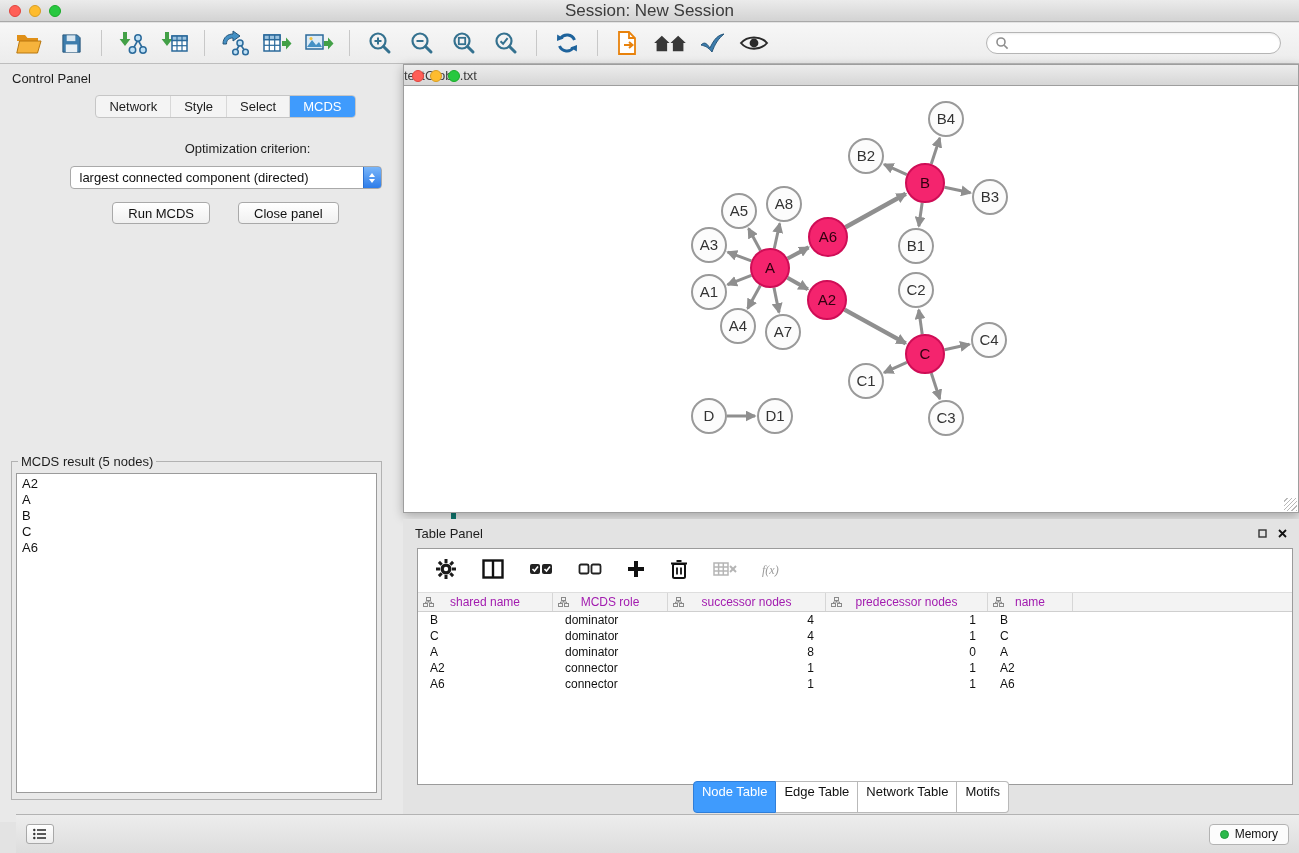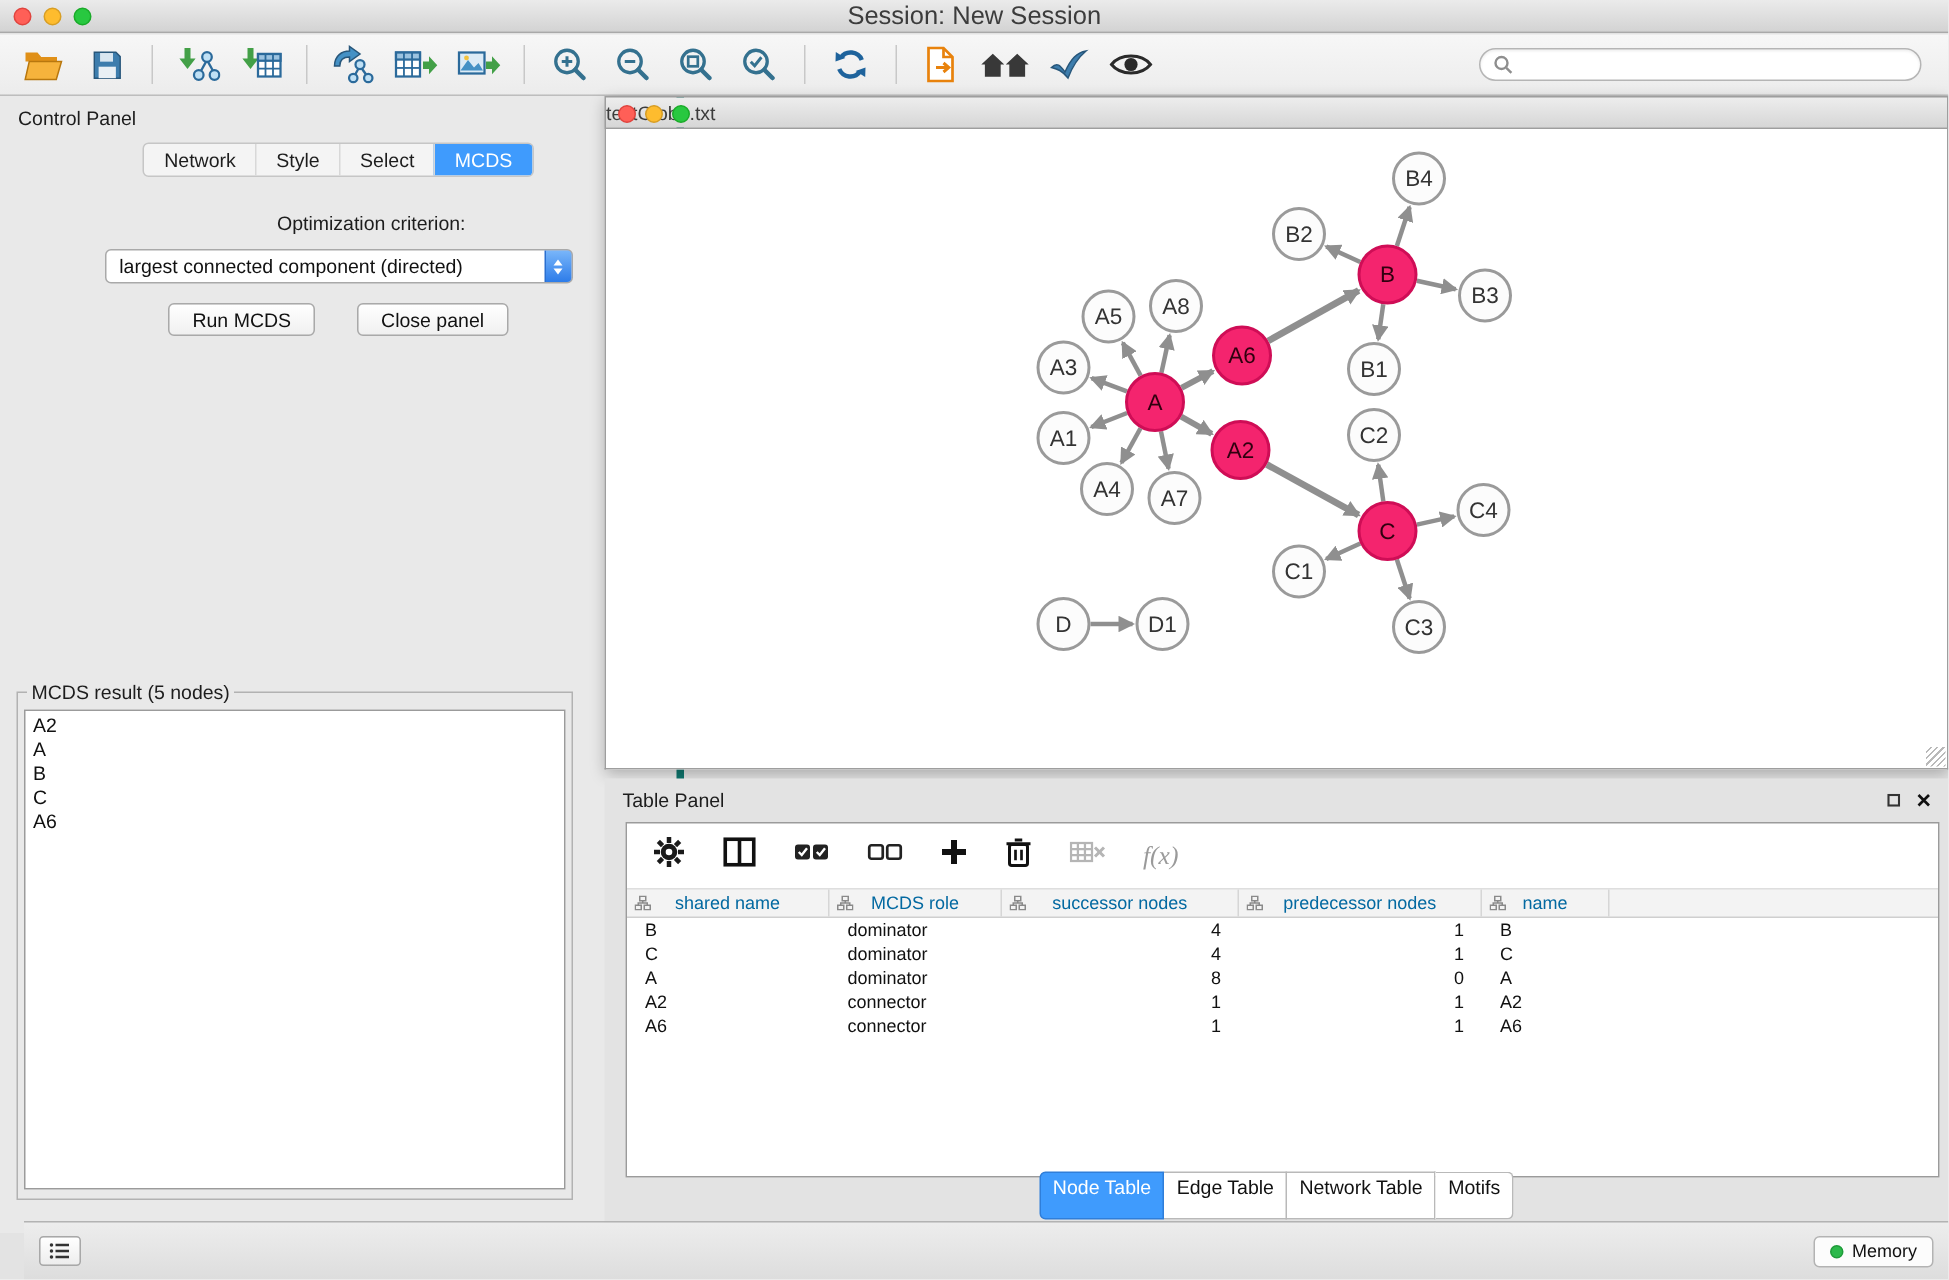--- a/index.html
+++ b/index.html
@@ -49,23 +49,23 @@
   .net-titlebar{height:22px;background:linear-gradient(#ededed,#d6d6d6);border:1px solid #9e9e9e;position:relative;display:flex;align-items:center;}
   .net-traffic{position:absolute;left:8px;top:5px;display:flex;gap:6px;}
   .net-title{width:100%;text-align:left;font-size:13px;color:#3c3c3c;}
   .net-canvas{position:absolute;top:22px;left:0;right:0;bottom:0;background:#fff;border:1px solid #9e9e9e;border-top:none;overflow:hidden;}
   .grip{position:absolute;right:1px;bottom:1px;width:13px;height:13px;background:repeating-linear-gradient(135deg,transparent 0 2px,#b9b9b9 2px 3px);}
 
   
   .table-panel{position:absolute;left:403px;top:519px;width:896px;bottom:31px;background:#e3e3e3;}
   .table-box{position:absolute;top:29px;left:14px;right:6px;bottom:37px;background:#fff;border:1px solid #9b9b9b;display:flex;flex-direction:column;}
   .table-toolbar{height:43px;display:flex;align-items:center;padding:0 17px;gap:25px;}
-  .fx{font-family:"Liberation Serif",serif;font-style:italic;font-size:17px;color:#9a9a9a;}
+  .fx{font-family:"Liberation Serif",serif;font-style:italic;font-size:12px;color:#9a9a9a;}
   .thead{display:flex;height:20px;background:#f3f3f3;border-top:1px solid #dedede;border-bottom:1px solid #cfcfcf;}
-  .th{position:relative;display:flex;align-items:center;justify-content:center;font-size:12px;color:#0369a1;border-right:1px solid #d6d6d6;flex:none;}
+  .th{position:relative;display:flex;align-items:center;justify-content:center;font-size:12px;color:#a21caf;border-right:1px solid #d6d6d6;flex:none;}
   .th svg{position:absolute;left:5px;top:4px;}
   .th.filler{flex:1;border-right:none;}
   .tbody{flex:1;overflow:hidden;background:#fff;}
   .trow{display:flex;height:16px;align-items:center;}
   .td{font-size:12px;color:#111;padding:0 12px;flex:none;white-space:nowrap;}
   .table-tabs{position:absolute;bottom:9px;left:0;right:0;display:flex;justify-content:center;}
   .ttab{height:32px;line-height:19px;padding:0 8px;font-size:13px;background:#fff;border:1px solid #b9b9b9;border-left:none;color:#111;}
   .ttab:first-child{border-left:1px solid #b9b9b9;border-radius:4px 0 0 4px;}
   .ttab:last-child{border-radius:0 4px 4px 0;}
   .ttab.sel{background:var(--accent,#3f9bfd);border-color:#2f7ed9;color:#fff;}

